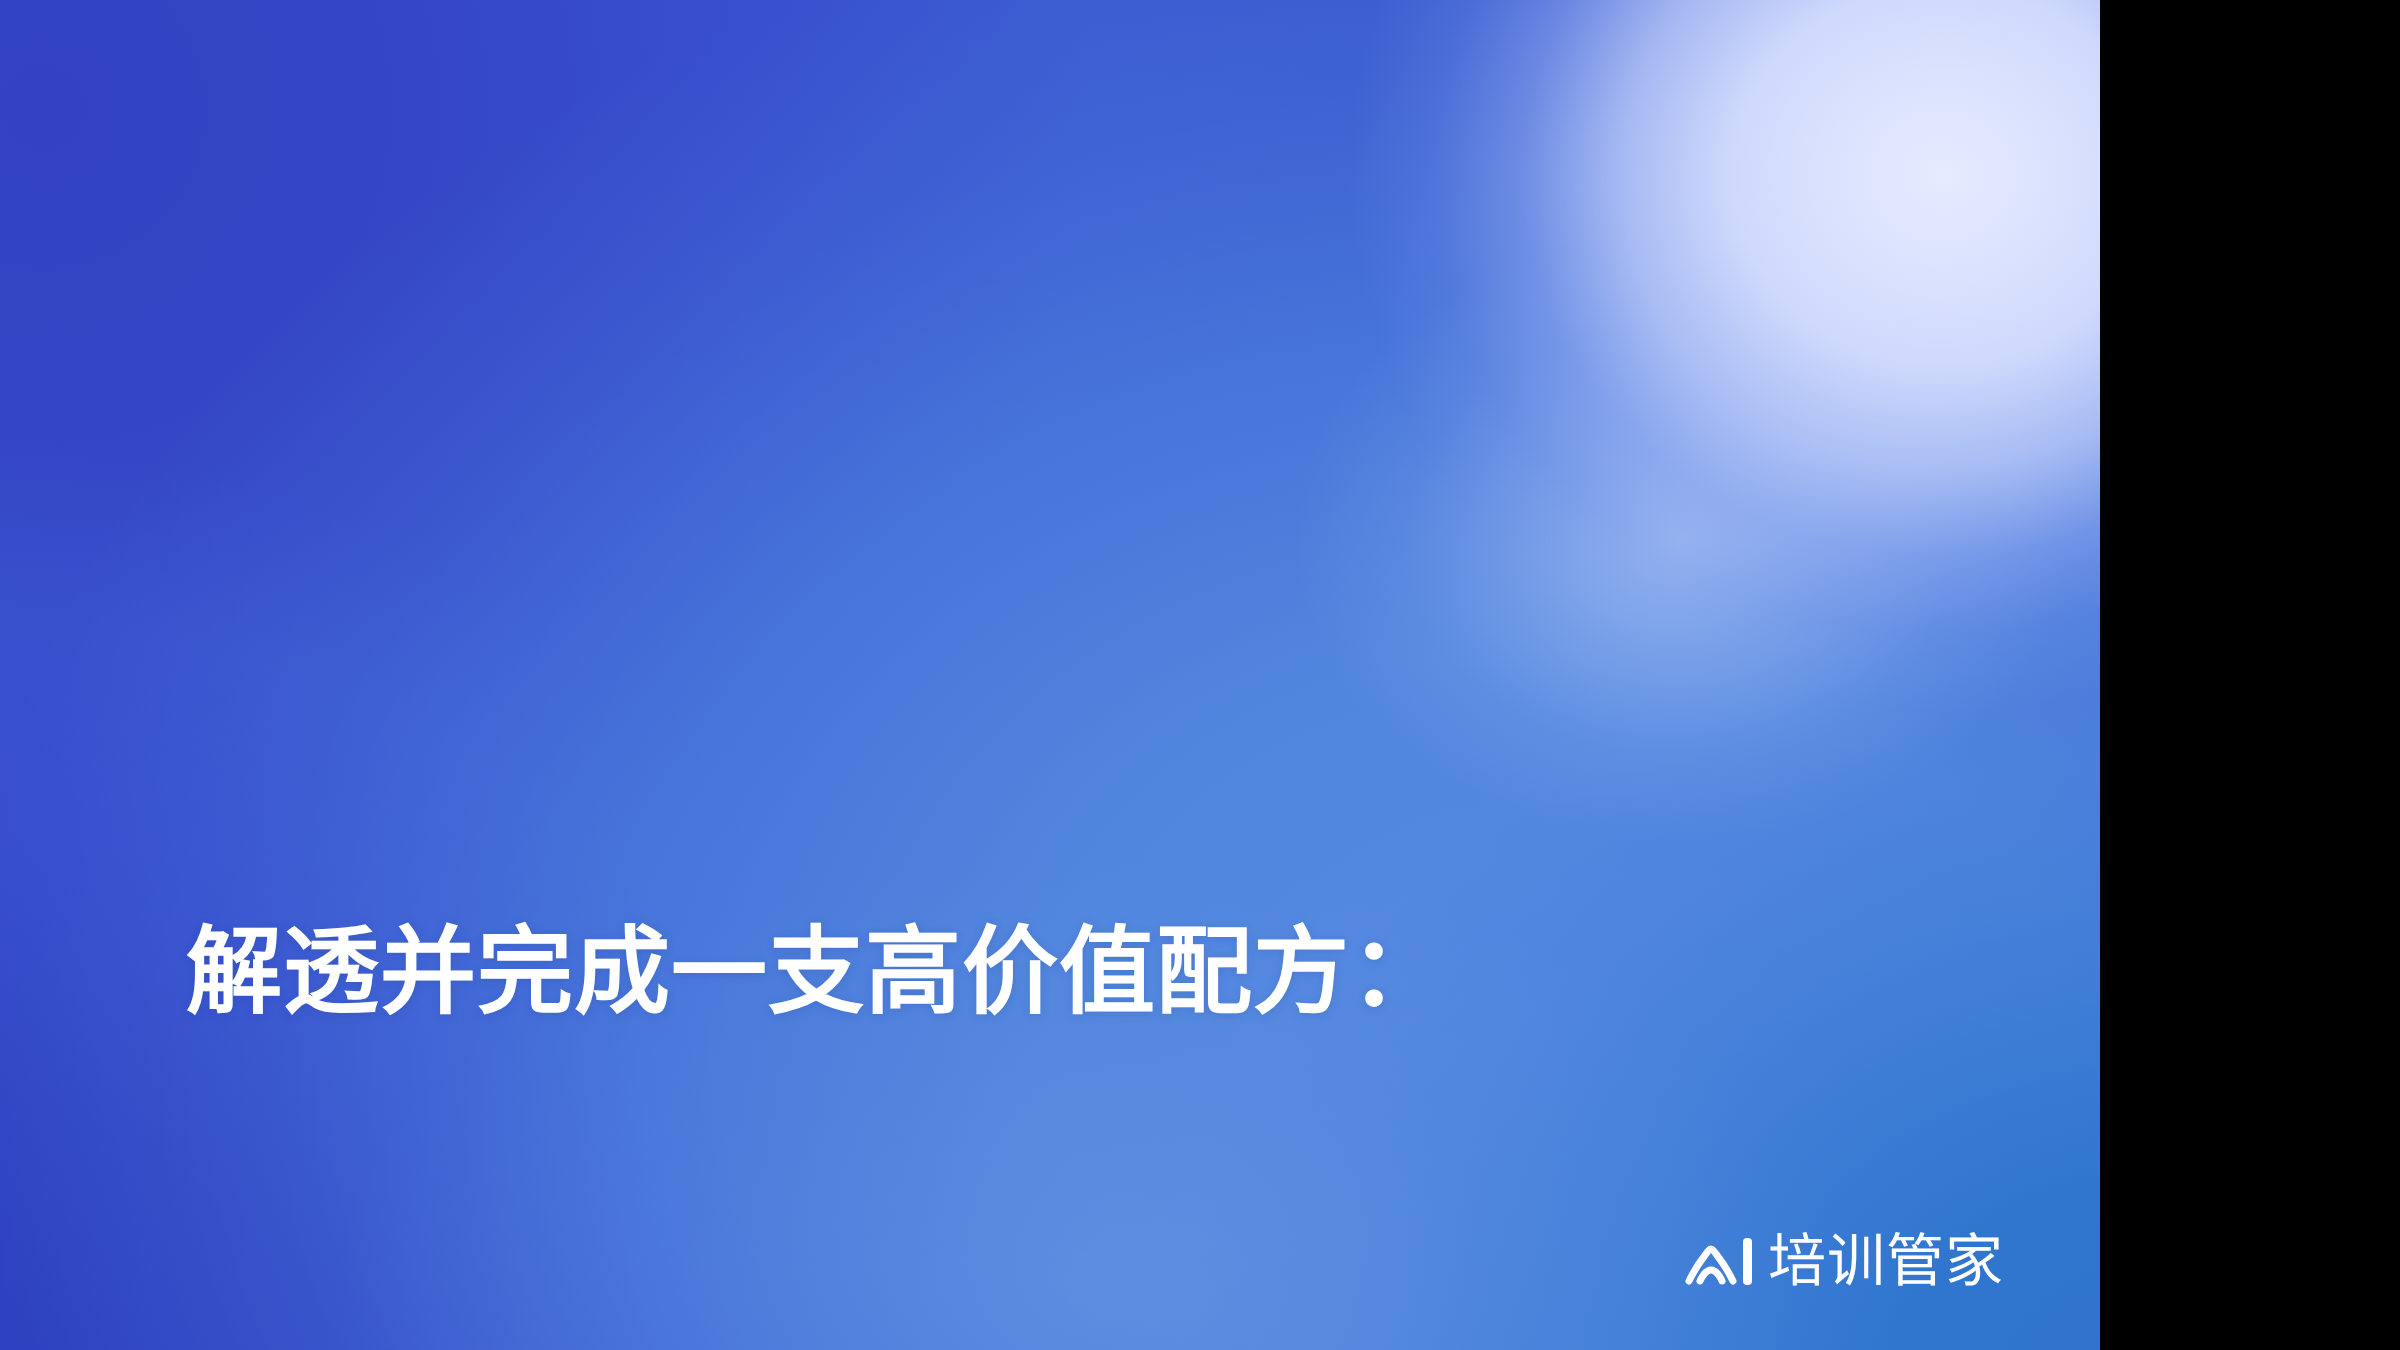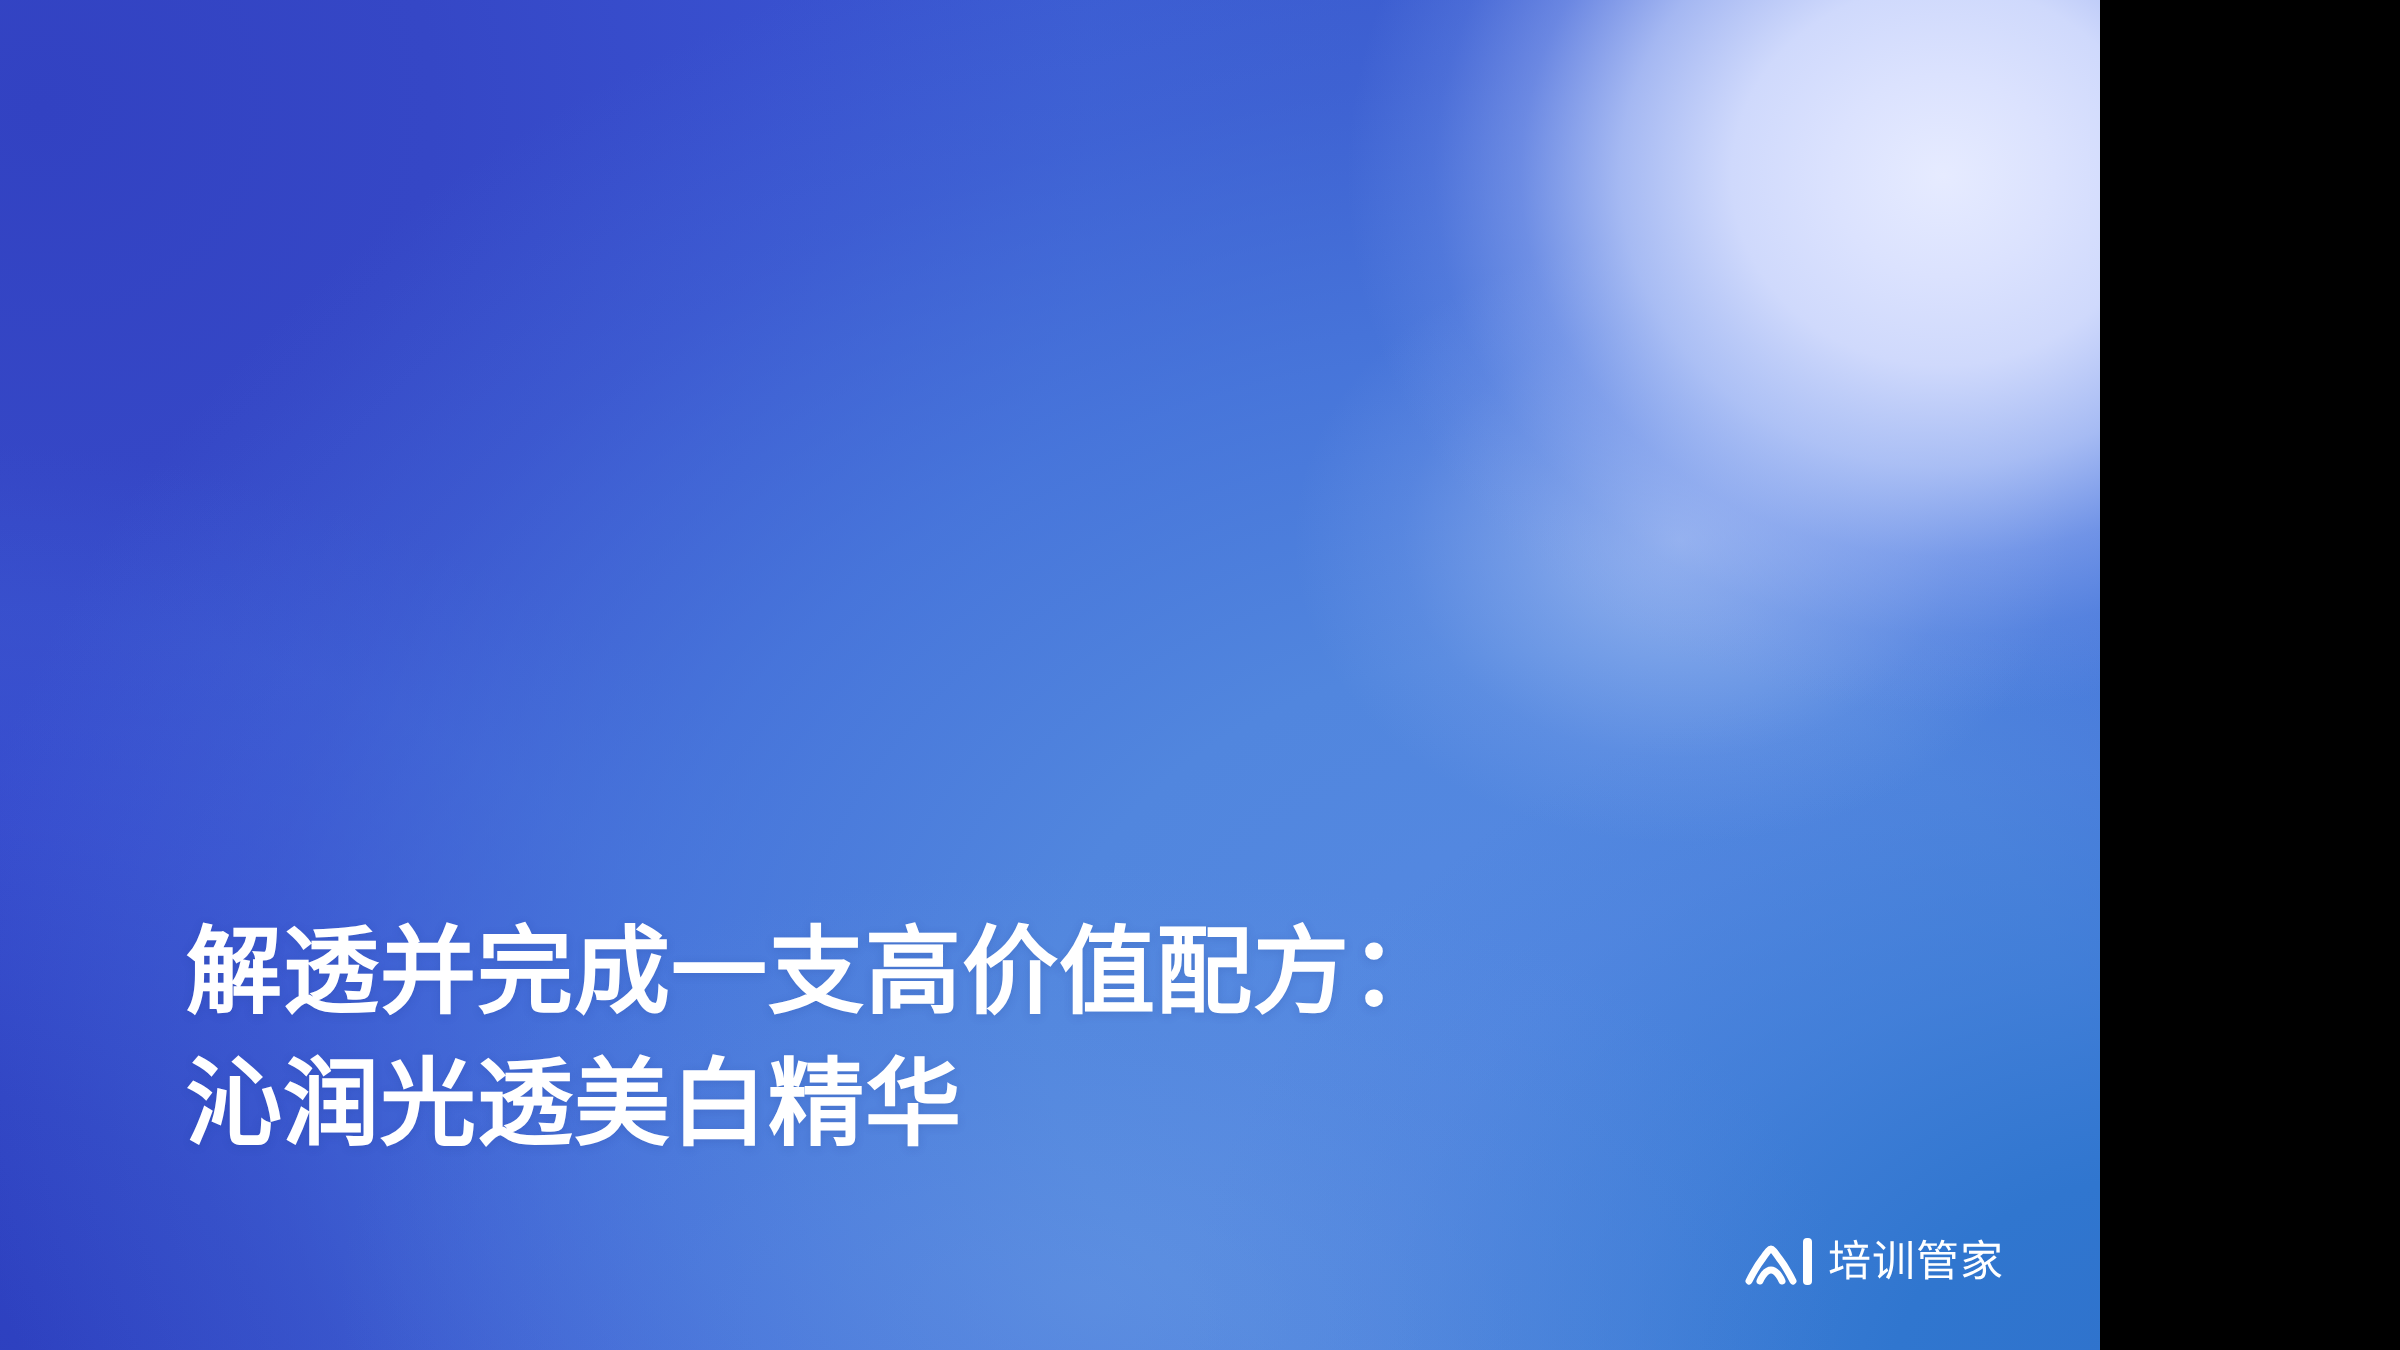--- a/index.html
+++ b/index.html
@@ -124,42 +124,42 @@
     height: 47px;
     background: #ffffff;
     border-radius: 4px;
     margin-left: 4px;
     margin-right: 16px;
     flex: 0 0 auto;
   }
 
   .brand-name {
     color: #ffffff;
-    font-size: 43px;
+    font-size: 58px;
     font-weight: 500;
     letter-spacing: 1px;
     line-height: 1;
     white-space: nowrap;
   }
 </style>
 </head>
 <body>
 
 <div class="slide">
 
   <div class="bg-layer bg-deep-left"></div>
   <div class="bg-layer bg-deep-bottomleft"></div>
   <div class="bg-layer bg-mid"></div>
   <div class="bg-layer bg-bottomright"></div>
   <div class="bg-layer bg-haze"></div>
   <div class="bg-layer bg-glow-secondary"></div>
   <div class="bg-layer bg-glow"></div>
 
   <h1 class="headline">
-    <span class="headline-line">解透并完成一支高价值配方：</span><span class="headline-line">沁润光透美白精华</span>
+    <span class="headline-line">解透并完成一支高价值配方：</span>
   </h1>
 
   <div class="brand">
     <svg class="brand-mark" viewBox="0 0 56 50" aria-hidden="true">
       <path d="M6 45 C 6 45, 13 31, 20 22 C 24 16.5, 26.4 13, 28 13 C 29.6 13, 32 16.5, 36 22 C 43 31, 50 45, 50 45" fill="none" stroke="#ffffff" stroke-width="7" stroke-linecap="round" stroke-linejoin="round"></path>
       <path d="M17 45 C 17 45, 21.5 34, 28 34 C 34.5 34, 39 45, 39 45" fill="none" stroke="#ffffff" stroke-width="7" stroke-linecap="round" stroke-linejoin="round"></path>
     </svg>
     <span class="brand-divider"></span>
     <span class="brand-name">培训管家</span>
   </div>

